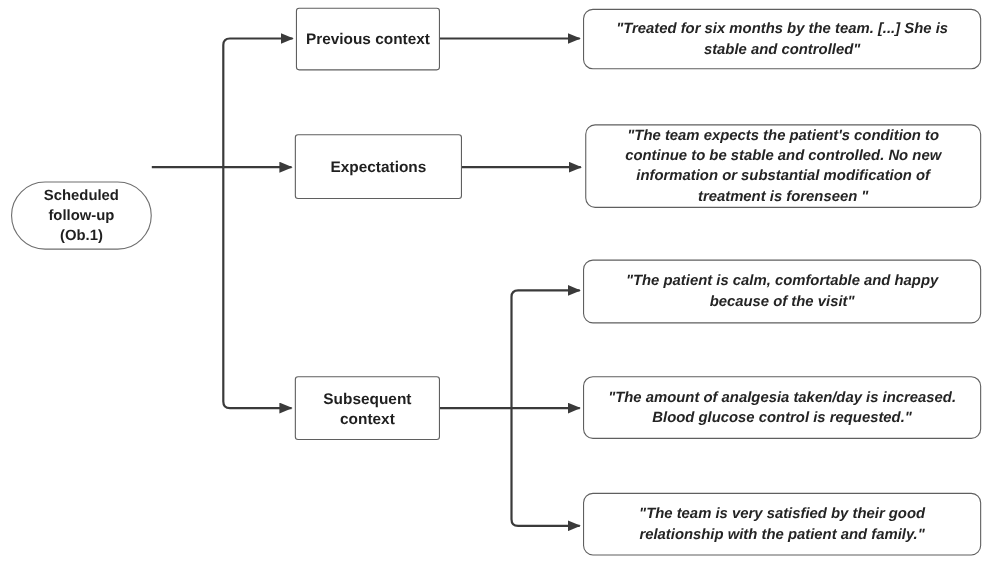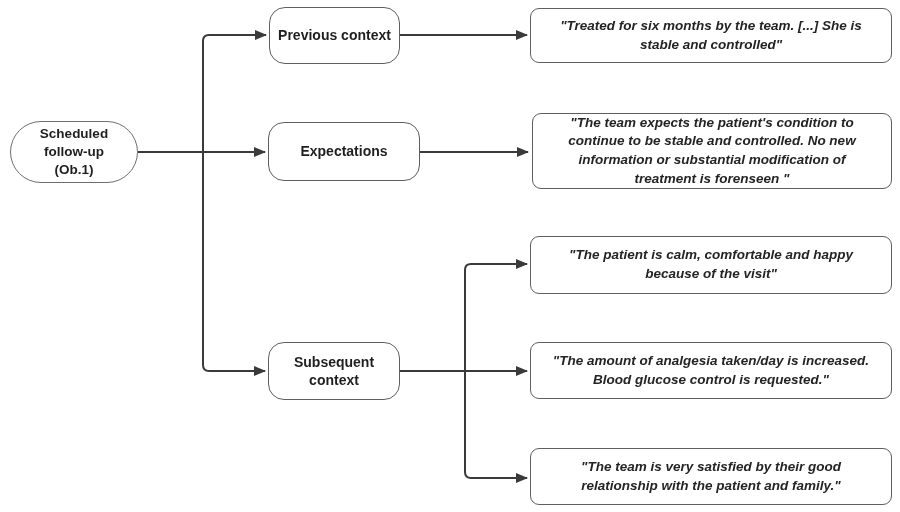--- a/index.html
+++ b/index.html
@@ -37,28 +37,29 @@
     justify-content: center;
     text-align: center;
   }
   .node .label {
     white-space: pre-line;
     color: #1f1f1f;
   }
   .stadium {
     border-radius: 32px;
     border-color: #6e6e6e;
+    margin-top: 44px;
   }
   .stadium .label {
     font-weight: bold;
     font-size: 13.5px;
     line-height: 1.35;
   }
   .cat {
-    border-radius: 16px;
+    border-radius: 3px;
   }
   .cat .label {
     font-weight: bold;
     font-size: 14px;
     line-height: 1.3;
   }
   .quote {
     border-radius: 9px;
     padding: 4px 10px;
   }

